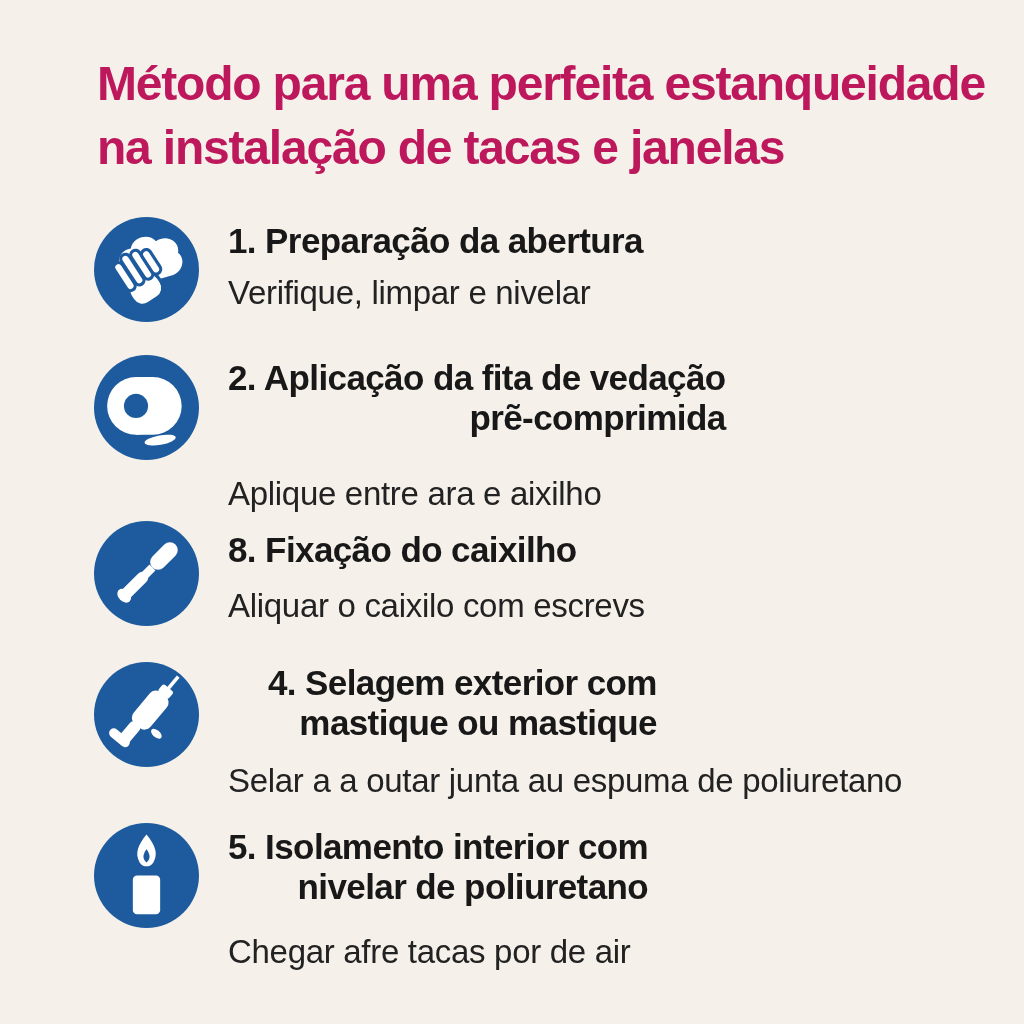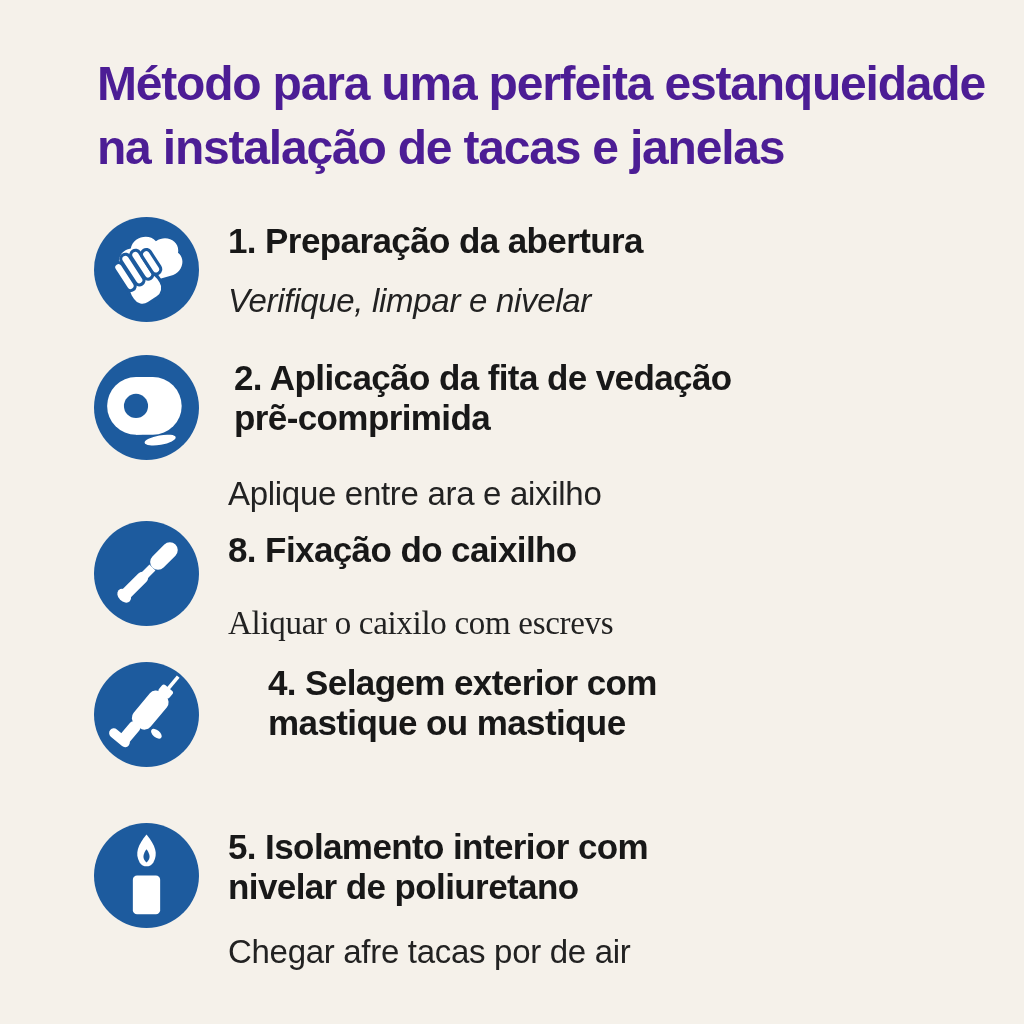--- a/index.html
+++ b/index.html
@@ -13,28 +13,29 @@
     overflow:hidden;
   }
 
   .page-title {
     position:absolute;
     left:97px; top:52px;
     font-size:48px;
     font-weight:700;
     line-height:64px;
     letter-spacing:-1.2px;
-    color:#4c1d95;
+    color:#be185d;
   }
 
   .step {
     position:absolute;
     left:0; top:0;
     width:1024px; height:1024px;
     pointer-events:none;
+    text-align:right;
   }
 
   .icon-badge {
     position:absolute;
     left:94px;
     width:105px; height:105px;
     border-radius:50%;
   }
   .icon-badge svg { display:block; width:105px; height:105px; }
 
@@ -73,65 +74,66 @@
     <g transform="rotate(-33 46 60)" stroke="#1d5b9e" stroke-width="3" fill="#fff" stroke-linejoin="round">
       <rect x="28" y="56" width="32" height="26" rx="11"></rect>
       <rect x="29" y="33" width="9" height="30" rx="4.5"></rect>
       <rect x="39" y="30" width="9" height="33" rx="4.5"></rect>
       <rect x="49" y="32" width="9" height="31" rx="4.5"></rect>
       <rect x="58" y="37" width="9" height="26" rx="4.5"></rect>
     </g>
           </svg>
         </div>
         <div class="step-heading" style="top: 221px;"><span>1. Preparação da abertura</span></div>
-        <div class="step-subtitle" style="top: 282px; font-style: italic;">Verifique, limpar e nivelar</div>
+        <div class="step-subtitle" style="top: 274px;">Verifique, limpar e nivelar</div>
       </div>
       <div class="step">
         <div class="icon-badge" style="top: 355px;">
           <svg viewBox="0 0 100 100" xmlns="http://www.w3.org/2000/svg">
     <circle cx="50" cy="50" r="50" fill="#1d5b9e"></circle>
     <path fill="#fff" d="M40,21 H56 A27.5,27.5 0 1 1 56,76 H40 Z"></path>
     <circle cx="40" cy="48.5" r="27.5" fill="#fff"></circle>
     <circle cx="40" cy="48.5" r="11.5" fill="#1d5b9e"></circle>
     <ellipse cx="63" cy="81" rx="15" ry="4.5" fill="#fff" transform="rotate(-10 63 81)"></ellipse>
           </svg>
         </div>
-        <div class="step-heading" style="top: 358px; margin-left: 6px;"><span>2. Aplicação da fita de vedação</span><br><span>prẽ-comprimida</span></div>
+        <div class="step-heading" style="top: 358px;"><span>2. Aplicação da fita de vedação</span><br><span>prẽ-comprimida</span></div>
         <div class="step-subtitle" style="top: 451px; margin-top: 24px;">Aplique entre ara e aixilho</div>
       </div>
       <div class="step">
         <div class="icon-badge" style="top: 521px;">
           <svg viewBox="0 0 100 100" xmlns="http://www.w3.org/2000/svg">
     <circle cx="50" cy="50" r="50" fill="#1d5b9e"></circle>
     <g transform="rotate(45 50 50)" fill="#fff">
       <rect x="42.5" y="11" width="15" height="31" rx="7.5"></rect>
       <rect x="46" y="42" width="8" height="10"></rect>
       <rect x="44.5" y="50" width="11" height="33" rx="5.5"></rect>
       <ellipse cx="50" cy="80" rx="7.5" ry="5.5"></ellipse>
     </g>
           </svg>
         </div>
         <div class="step-heading" style="top: 530px;"><span>8. Fixação do caixilho</span></div>
-        <div class="step-subtitle" style="top: 604px; font-family: Liberation Serif, serif;">Aliquar o caixilo com escrevs</div>
+        <div class="step-subtitle" style="top: 587px;">Aliquar o caixilo com escrevs</div>
       </div>
       <div class="step">
         <div class="icon-badge" style="top: 662px;">
           <svg viewBox="0 0 100 100" xmlns="http://www.w3.org/2000/svg">
     <circle cx="50" cy="50" r="50" fill="#1d5b9e"></circle>
     <g transform="rotate(40 50 50)" fill="#fff">
       <rect x="48.3" y="3" width="3.4" height="17"></rect>
       <rect x="43.5" y="17" width="13" height="9" rx="2.5"></rect>
       <rect x="39.5" y="25" width="21" height="39" rx="7.5"></rect>
       <rect x="43" y="62" width="11.5" height="23" rx="4"></rect>
       <rect x="33" y="79" width="23" height="9" rx="4.5"></rect>
       <ellipse cx="69" cy="58" rx="6" ry="3.4"></ellipse>
     </g>
           </svg>
         </div>
         <div class="step-heading" style="top: 663px; margin-left: 40px;"><span>4. Selagem exterior com</span><br><span>mastique ou mastique</span></div>
+        <div class="step-subtitle" style="top: 762px;">Selar a a outar junta au espuma de poliuretano</div>
       </div>
       <div class="step">
         <div class="icon-badge" style="top: 823px;">
           <svg viewBox="0 0 100 100" xmlns="http://www.w3.org/2000/svg">
     <circle cx="50" cy="50" r="50" fill="#1d5b9e"></circle>
     <rect x="37" y="50" width="26" height="37" rx="4" fill="#fff"></rect>
     <path fill="#fff" d="M50,11 C58,21 61.5,29 56.5,37.5 C53.5,42.5 46.5,42.5 43.5,37.5 C38.5,29 42,21 50,11 Z"></path>
     <path fill="#1d5b9e" d="M50,25 C53.6,29.8 54.2,34.2 50,37.6 C45.8,34.2 46.4,29.8 50,25 Z"></path>
           </svg>
         </div>

